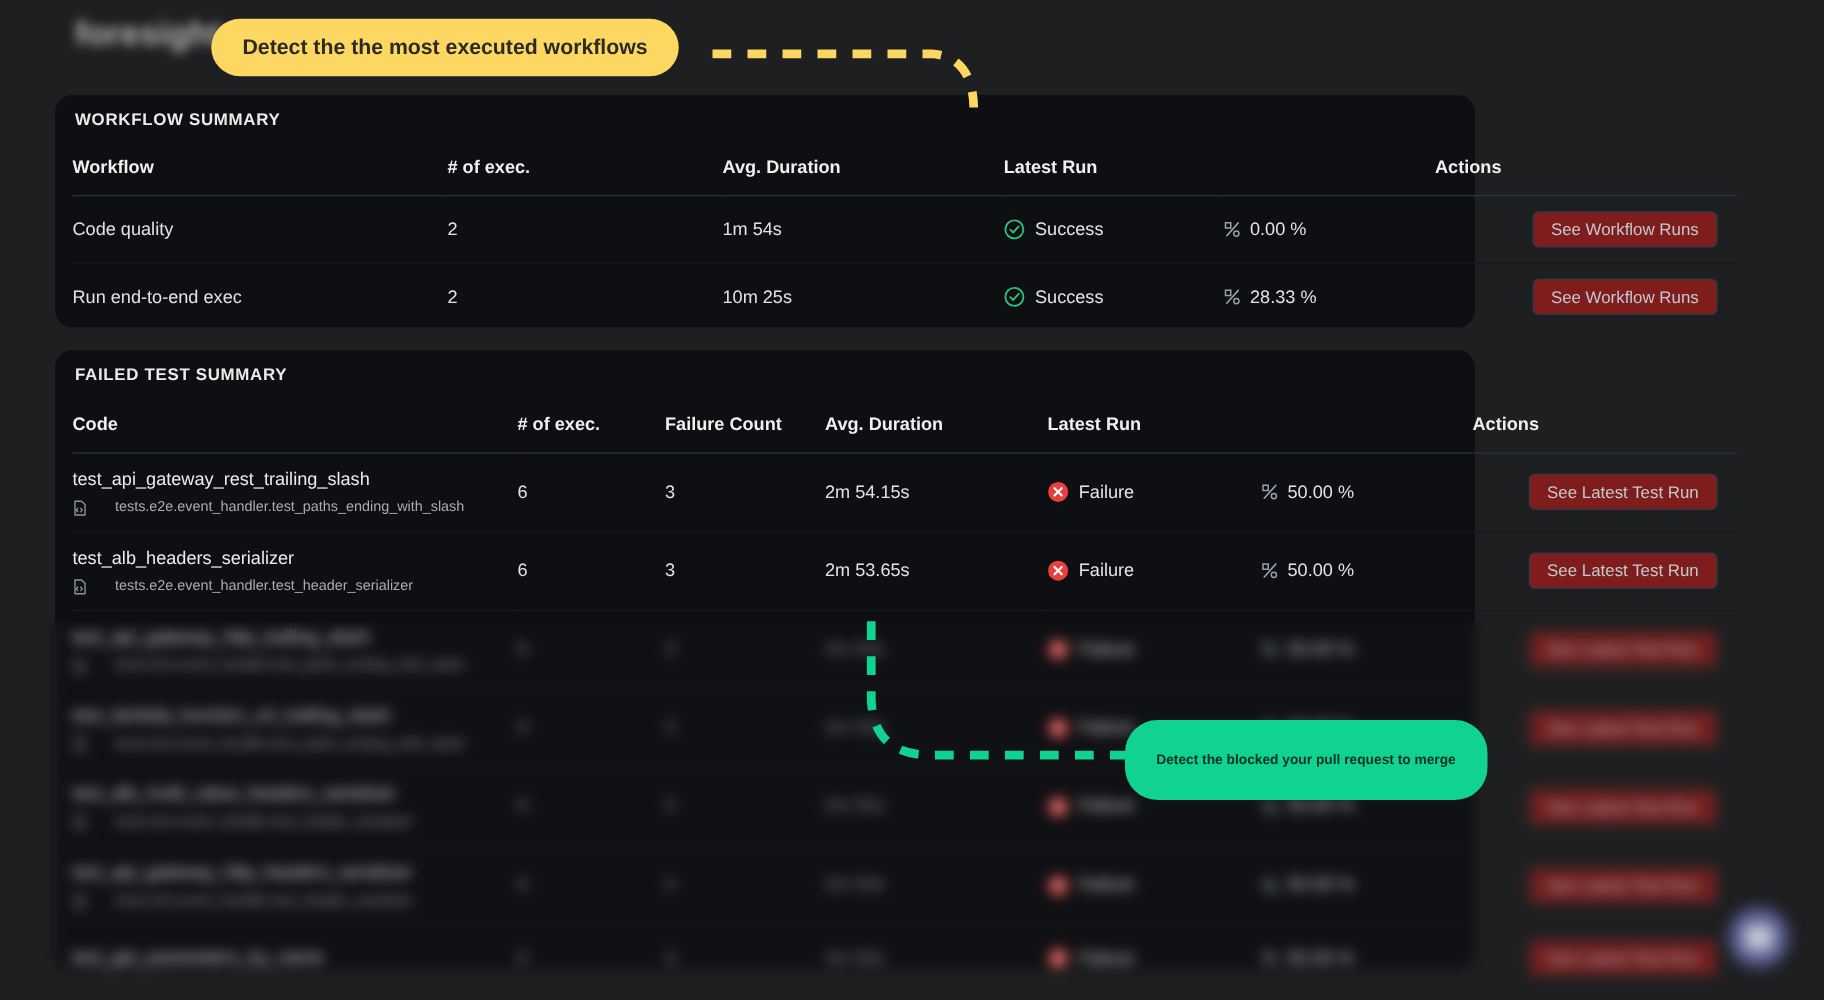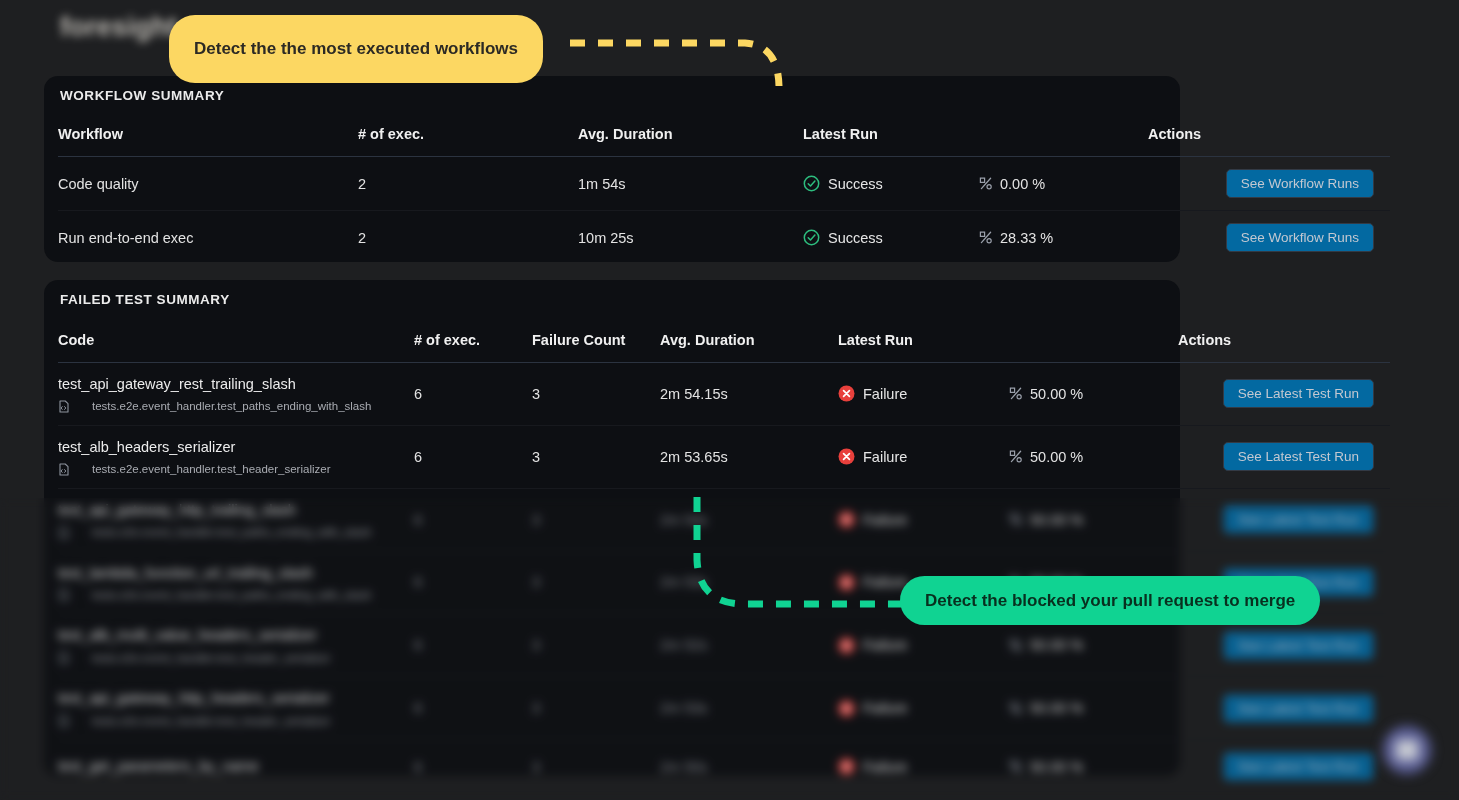--- a/index.html
+++ b/index.html
@@ -128,21 +128,21 @@
   .status-label { font-size: 14.5px; }
   .status-success .status-label { color: #e6e6e6; }
   .status-failure .status-label { color: #e6e6e6; }
 
   
   .pct { display: flex; align-items: center; gap: 7px; color: #e3e3e3; }
 
   
   .btn {
     display: inline-block;
-    background: #0369a1;
+    background: #7f1d1d;
     border: 1px solid #333a45;
     border-radius: 5px;
     color: #c3c8d1;
     font-size: 13.5px;
     font-family: "Liberation Sans", sans-serif;
     padding: 6px 14px;
     cursor: pointer;
     white-space: nowrap;
   }
 
@@ -164,33 +164,33 @@
     position: absolute;
     display: flex;
     align-items: center;
     border-radius: 26px;
     font-weight: 700;
     z-index: 40;
     white-space: nowrap;
   }
   #callout-yellow {
     left: 169px; top: 15px;
-    height: 68px;
+    height: 46px;
     padding: 0 25px;
     background: #fcd762;
     color: #2c2a24;
     font-size: 17px;
   }
   #callout-green {
     left: 900px; top: 576px;
-    height: 49px;
+    height: 64px;
     padding: 0 25px;
     background: #10d392;
     color: #08301f;
-    font-size: 17px;
+    font-size: 11px;
   }
 
   
   #connectors {
     position: absolute;
     left: 0; top: 0;
     width: 1459px; height: 800px;
     pointer-events: none;
     z-index: 35;
   }

